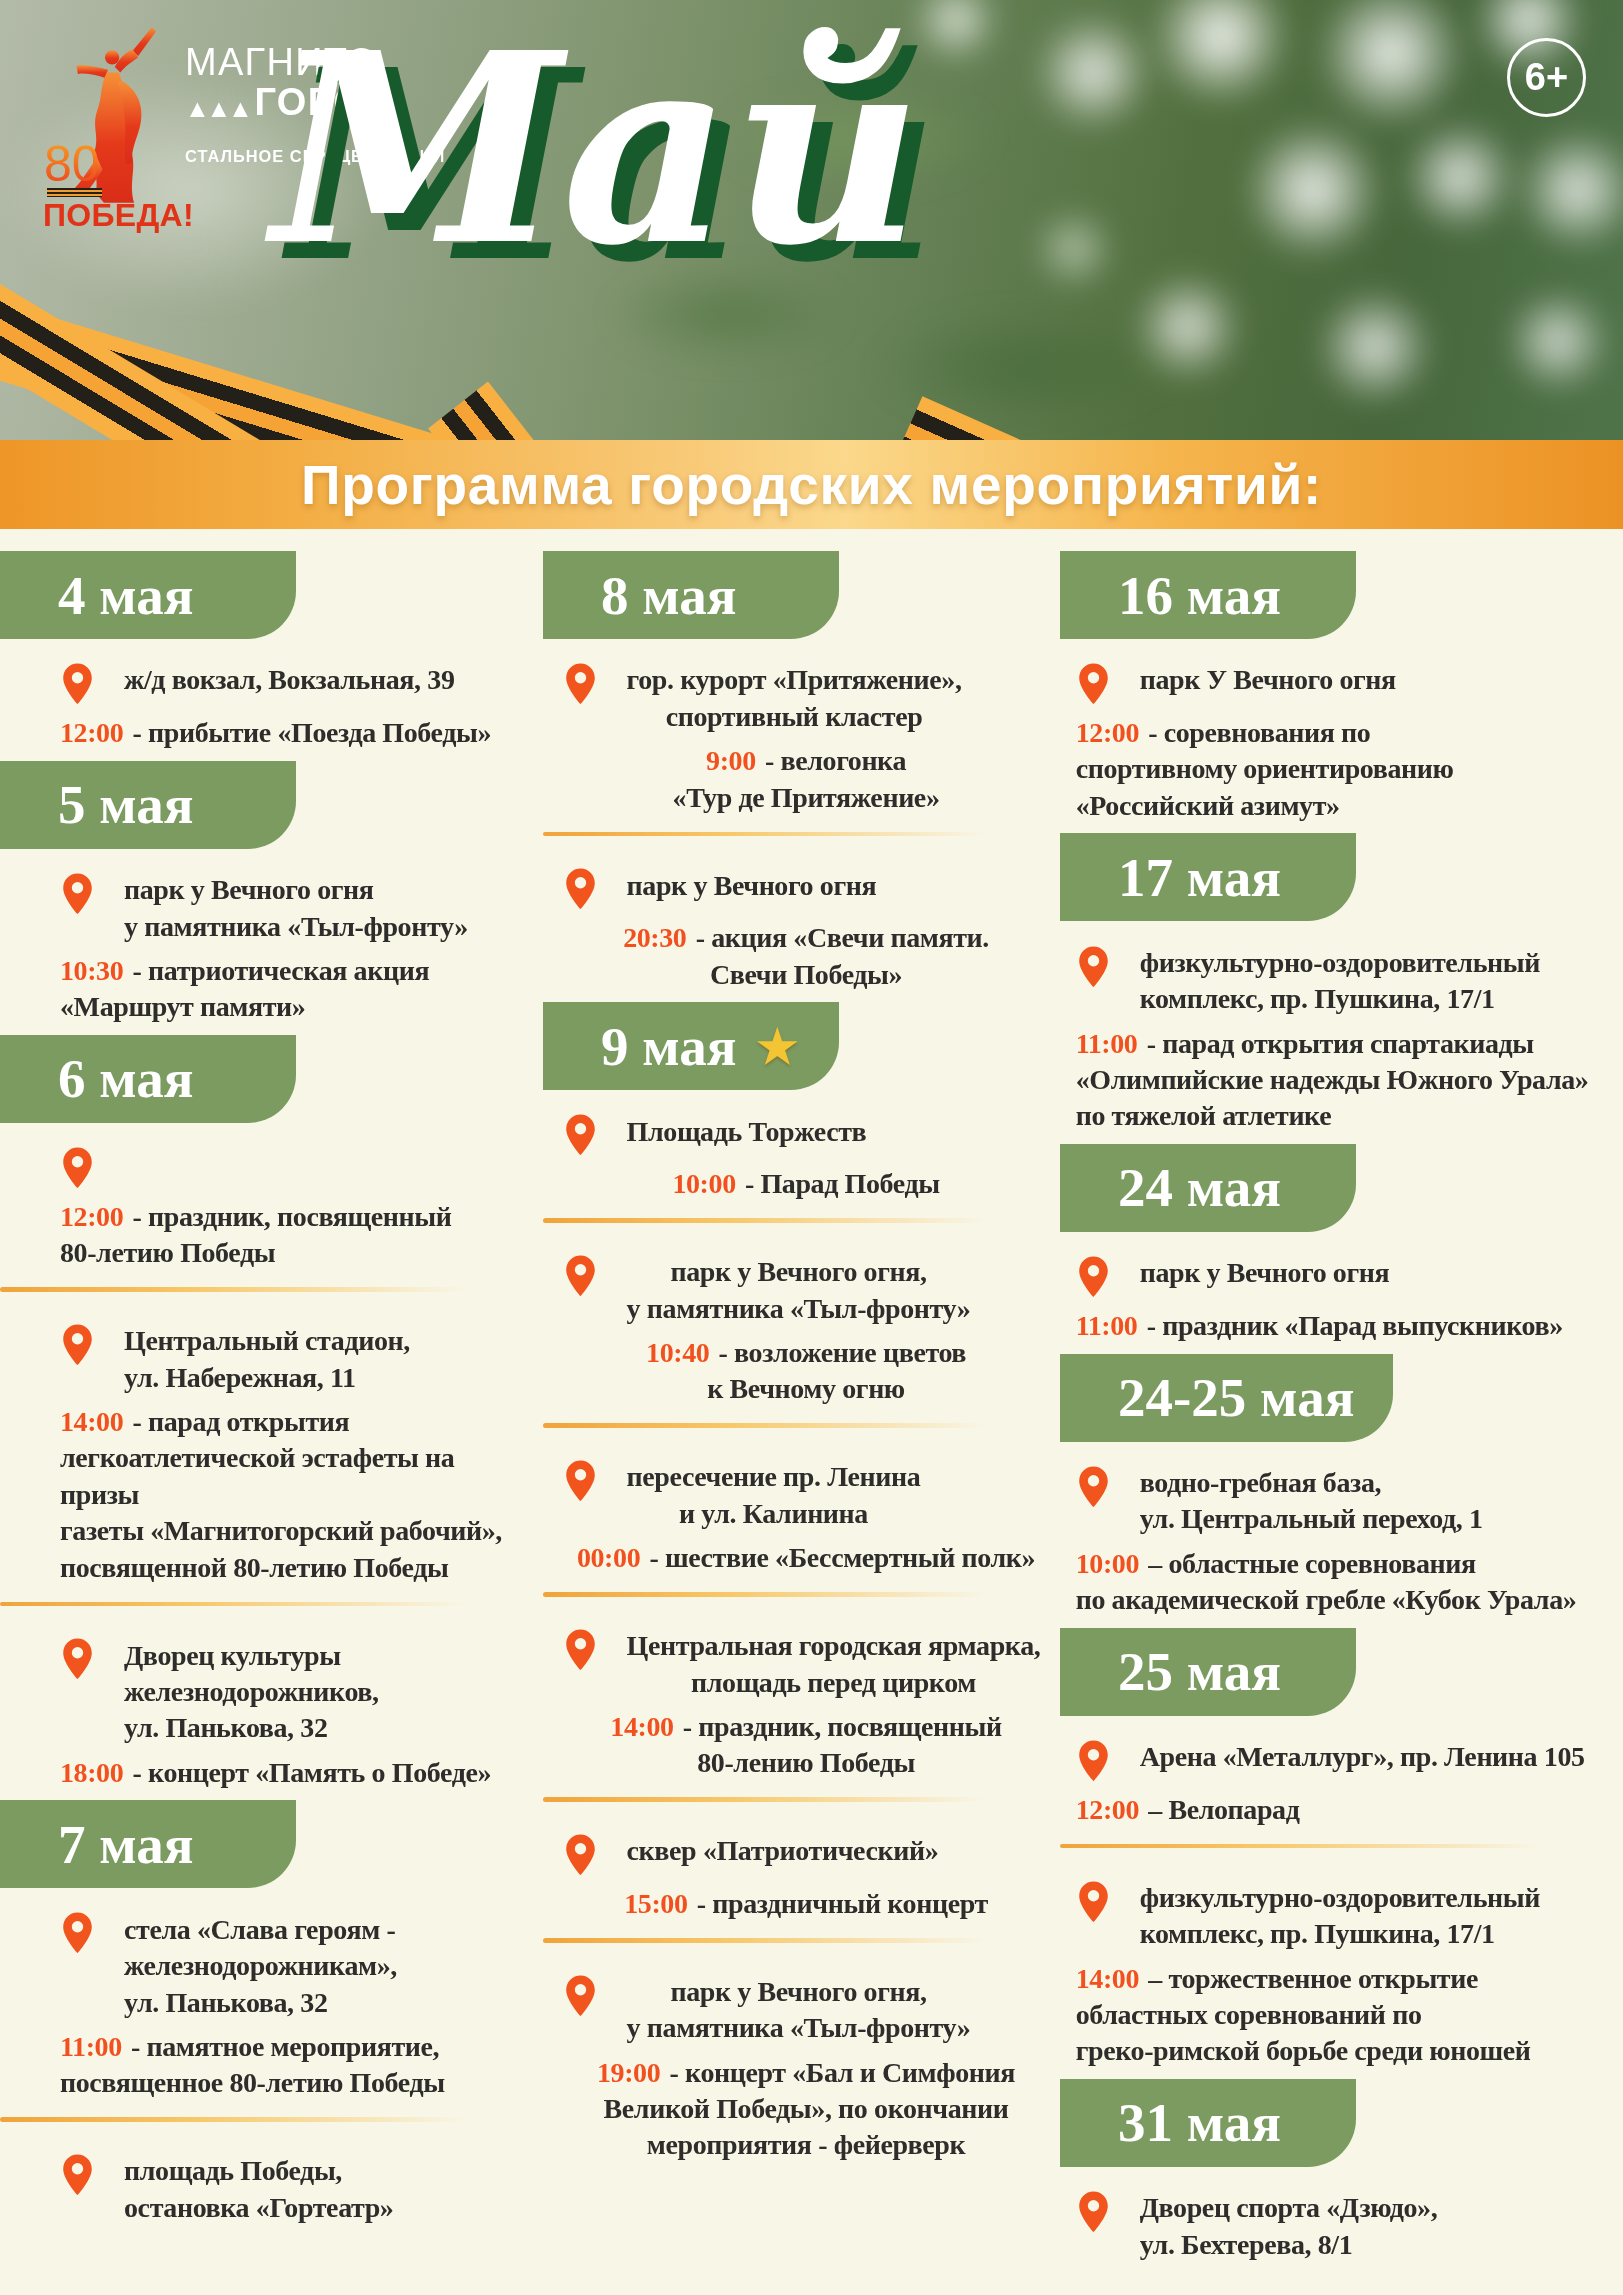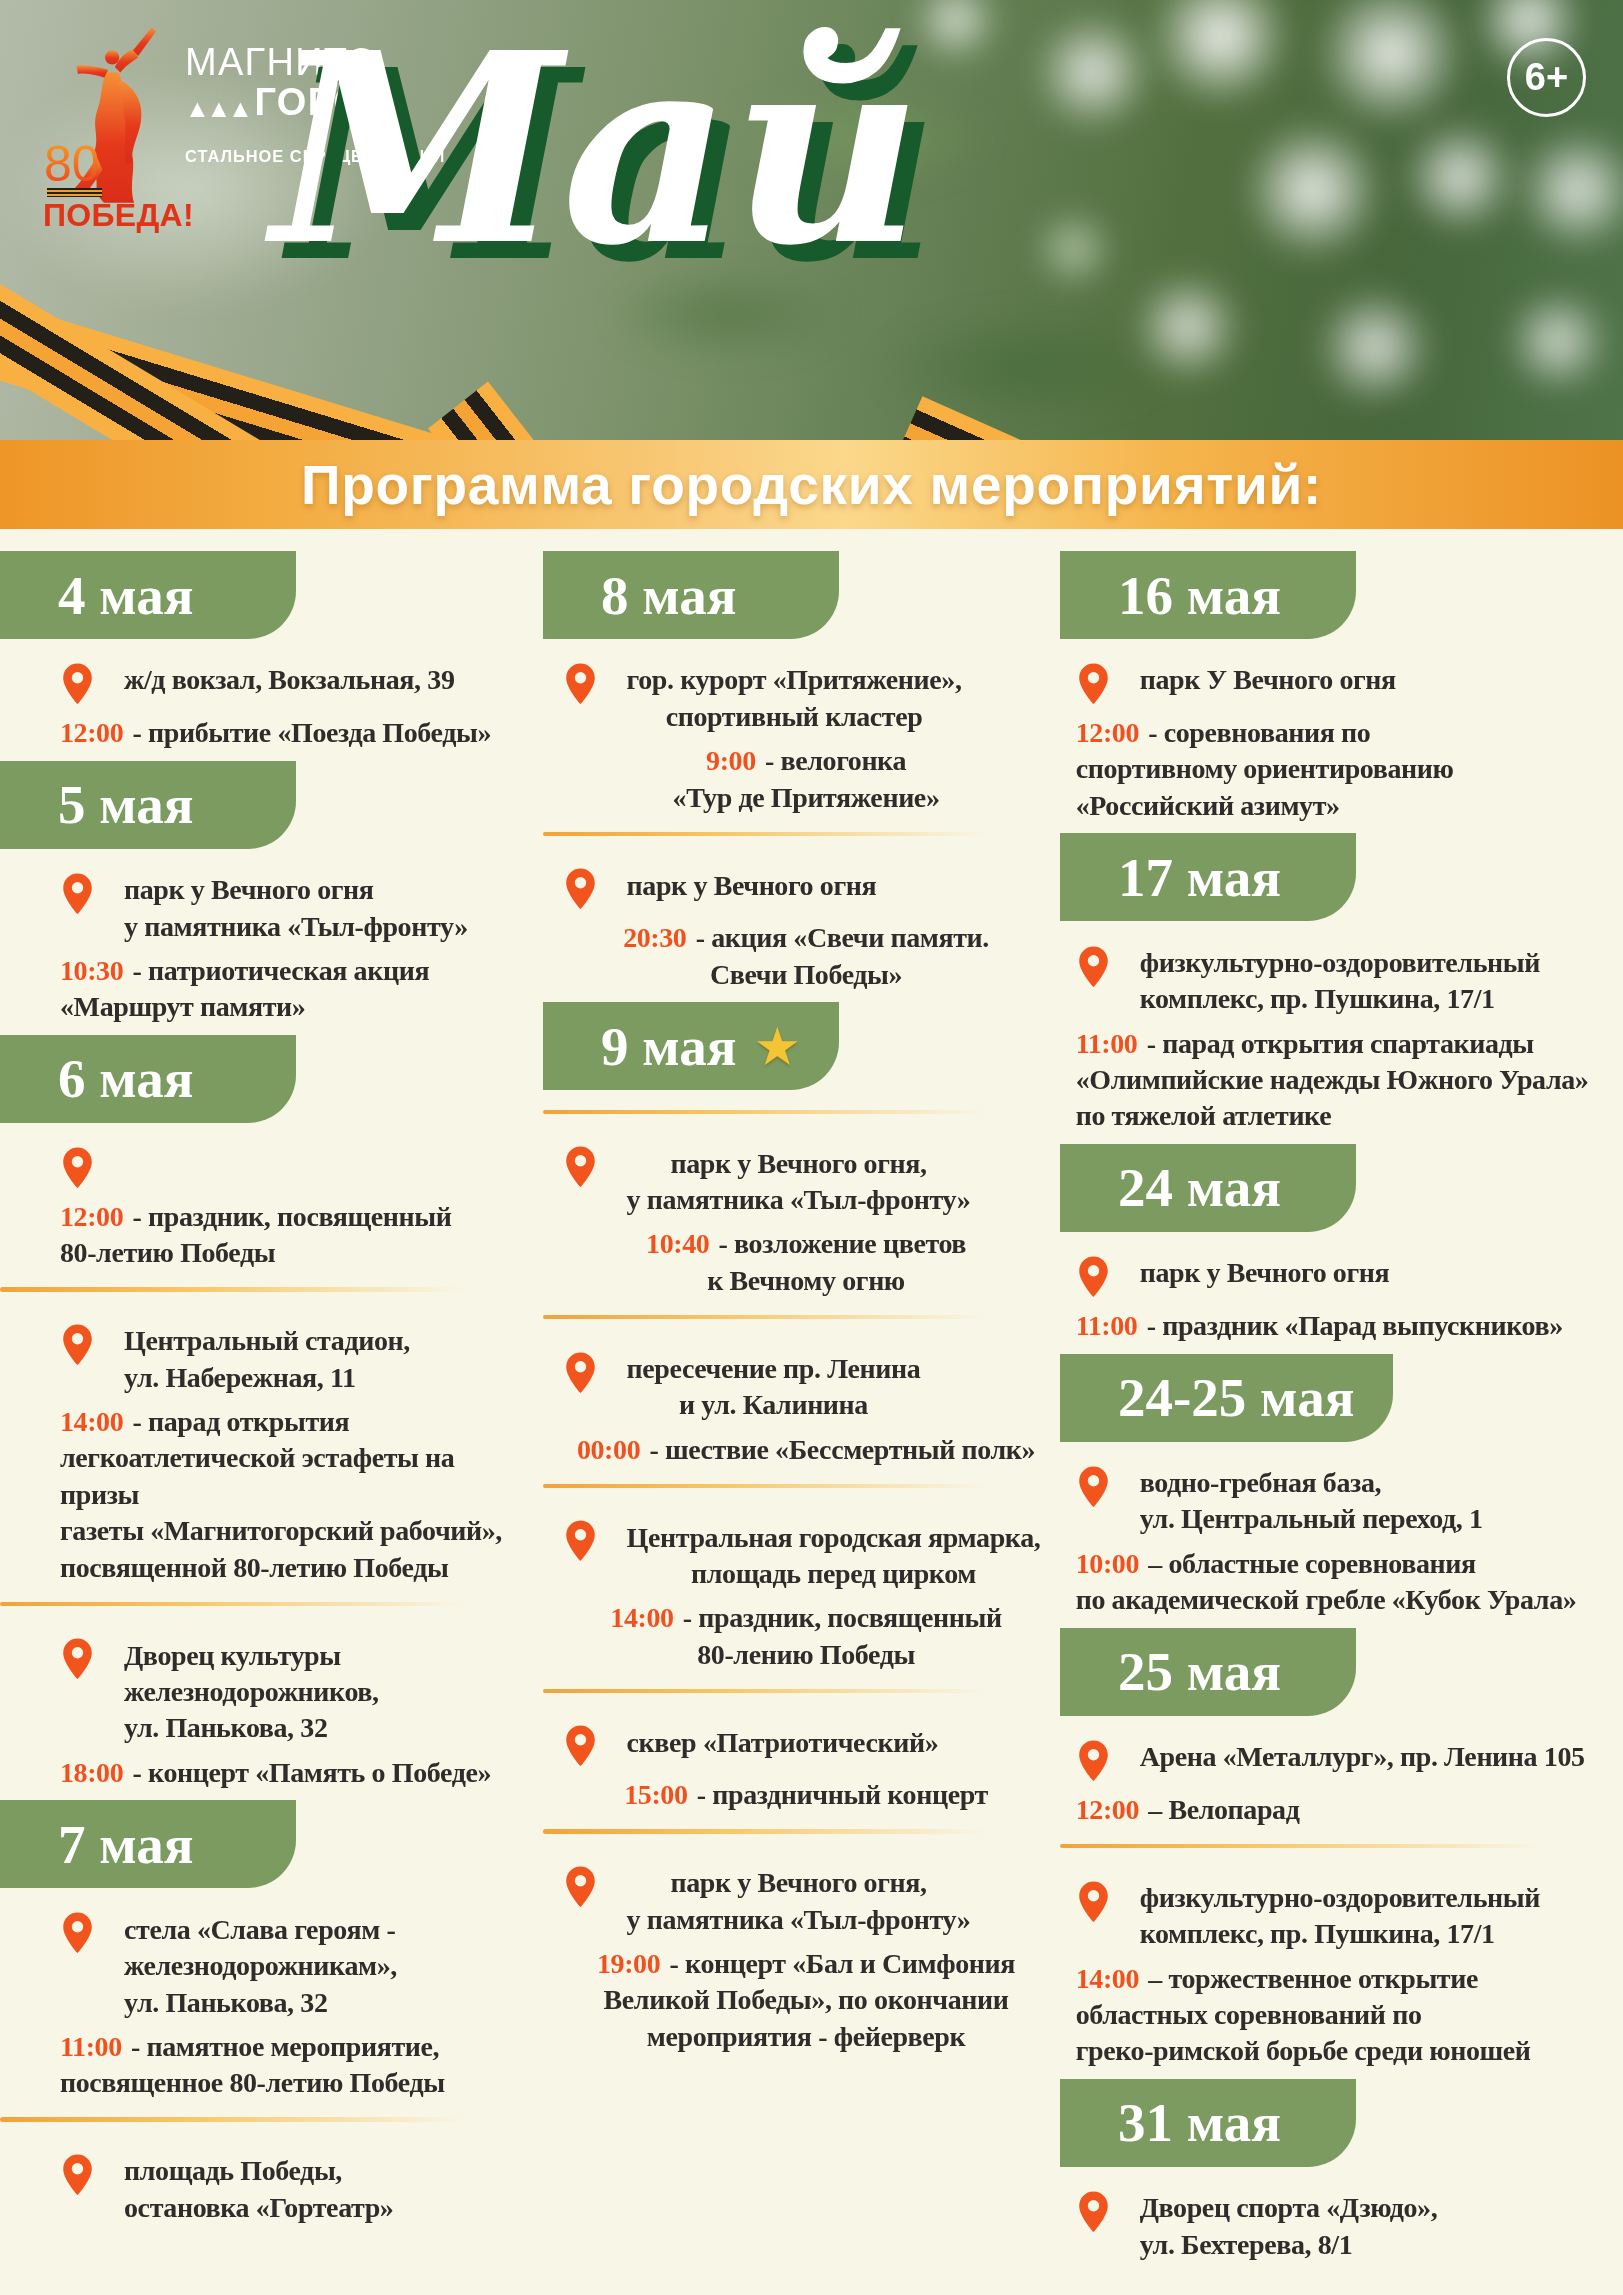--- a/index.html
+++ b/index.html
@@ -298,20 +298,31 @@
           <p class="time-row"><span class="time">20:30</span><span>- акция «Свечи памяти.
 Свечи Победы»</span></p>
         </div>
       </div>
 
       <div class="date-sec">
         <div class="date-bar">
           <span>9 мая</span>
           <span class="star">★</span>
         </div>
+        <div class="event">
+          <div class="loc-row">
+            <span class="pin">
+                <svg viewBox="0 0 24 30">
+                  <path d="M12 1C6.5 1 2.2 5.3 2.2 10.8c0 7.3 9.8 18 9.8 18s9.8-10.7 9.8-18C21.8 5.3 17.5 1 12 1zm0 13.6a3.9 3.9 0 1 1 0-7.8 3.9 3.9 0 0 1 0 7.8z" fill="#f2541d"></path>
+                </svg>
+              </span>
+            <div class="loc-text">Площадь Торжеств</div>
+          </div>
+          <p class="time-row"><span class="time">10:00</span><span>- Парад Победы</span></p>
+        </div>
         <div class="divider"></div>
         <div class="event">
           <div class="loc-row">
             <span class="pin">
                 <svg viewBox="0 0 24 30">
                   <path d="M12 1C6.5 1 2.2 5.3 2.2 10.8c0 7.3 9.8 18 9.8 18s9.8-10.7 9.8-18C21.8 5.3 17.5 1 12 1zm0 13.6a3.9 3.9 0 1 1 0-7.8 3.9 3.9 0 0 1 0 7.8z" fill="#f2541d"></path>
                 </svg>
               </span>
             <div class="loc-text">парк у Вечного огня,
 у памятника «Тыл-фронту»</div>

